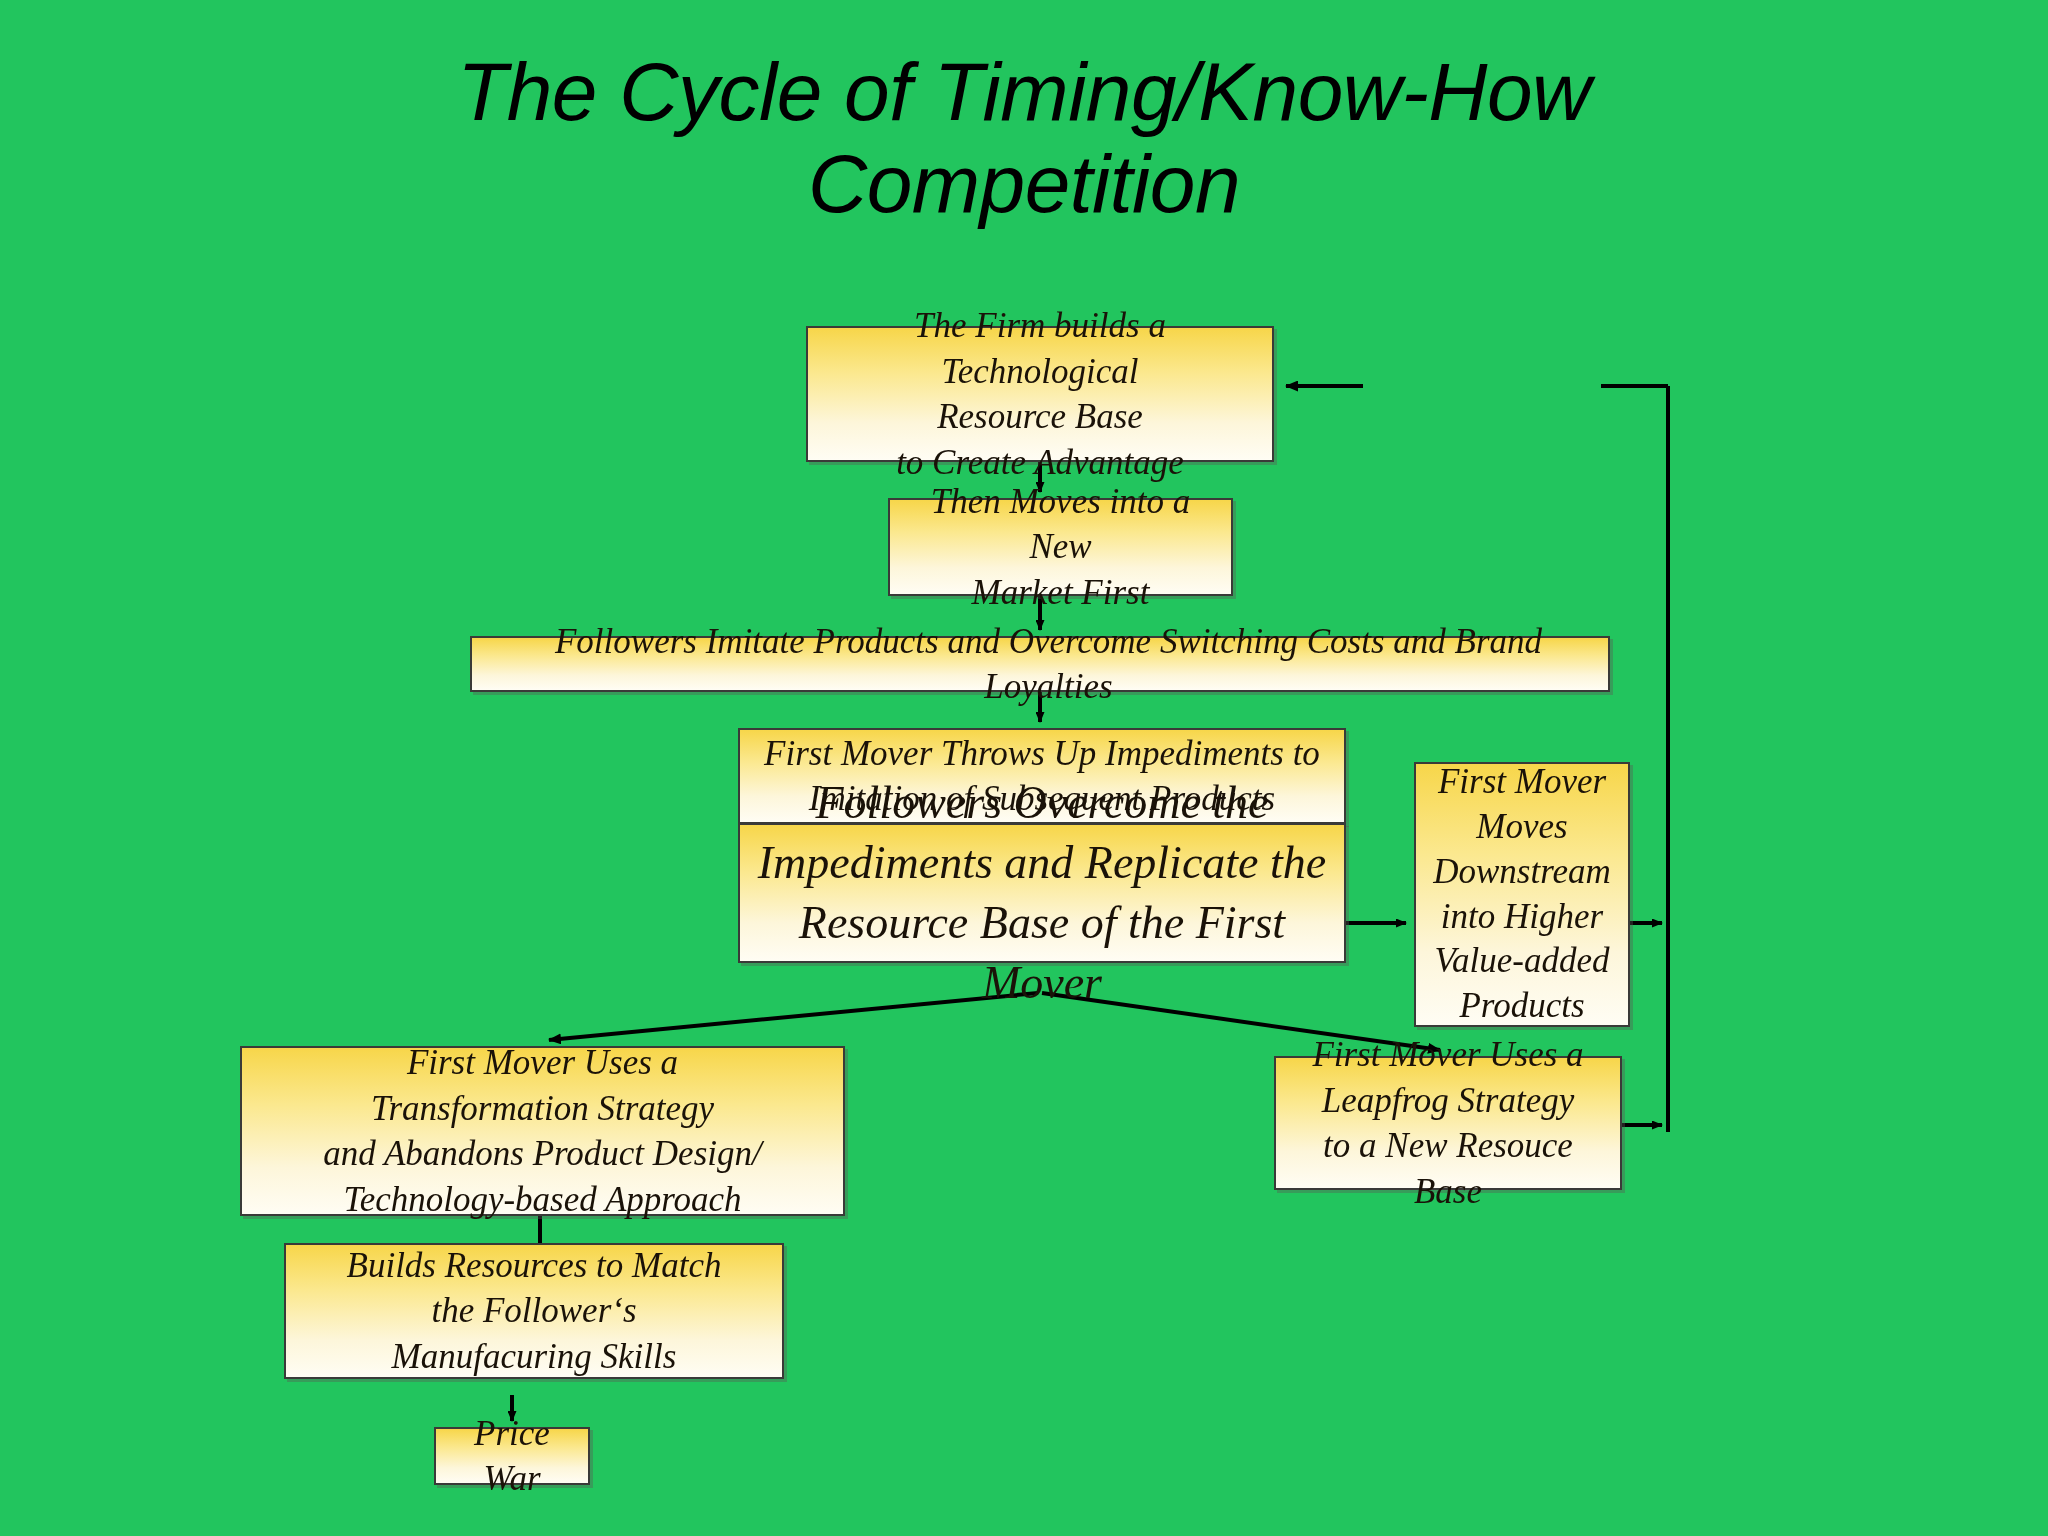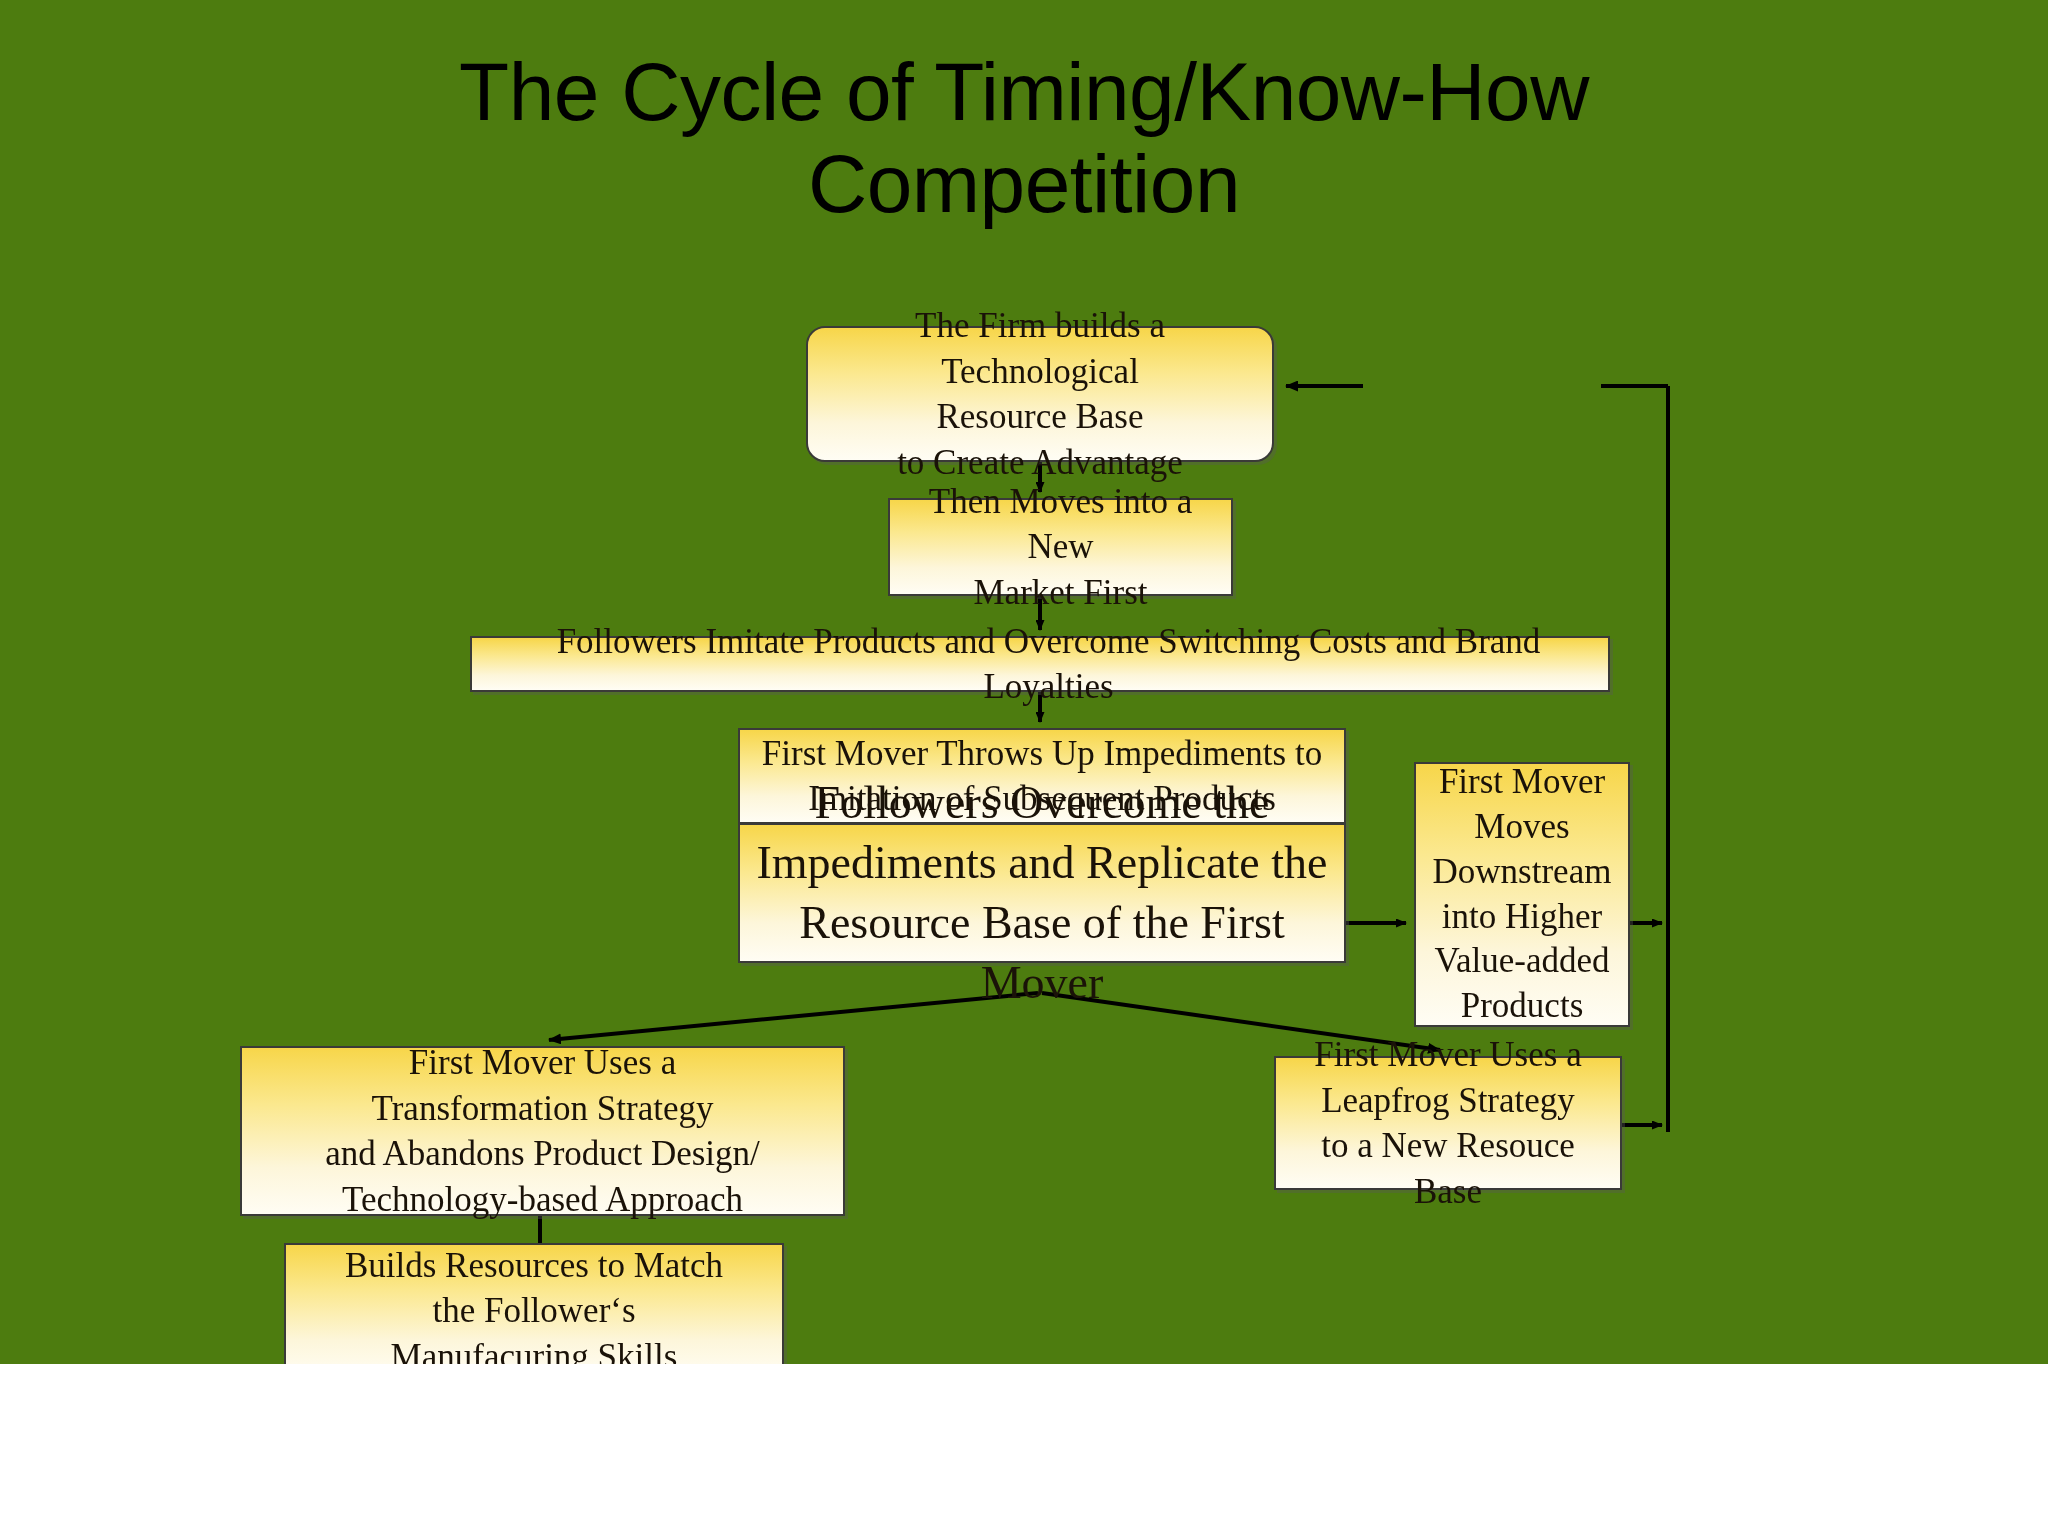--- a/index.html
+++ b/index.html
@@ -3,24 +3,25 @@
 <meta charset="utf-8">
 <style>
   html, body {
     margin: 0;
     padding: 0;
     background: #ffffff;
   }
   #stage {
     position: relative;
     width: 2048px;
-    height: 1364px;
-    background: #4d7c0f;
+    height: 1536px;
+    background: #22c55e;
     overflow: hidden;
     font-family: "Liberation Serif", "DejaVu Serif", serif;
+    font-style: italic;
   }
   
   #title {
     position: absolute;
     left: 0;
     top: 46px;
     width: 2048px;
     text-align: center;
     font-family: "Liberation Sans", "DejaVu Sans", sans-serif;
     font-size: 82px;
@@ -53,21 +54,21 @@
     white-space: pre-line;
     box-shadow: 3px 3px 0 rgba(90,90,85,0.38);
   }
   .node .txt {
     display: block;
     width: 100%;
     padding: 0 10px;
     box-sizing: border-box;
   }
   
-  #n-firm      { left: 806px;  top: 326px;  width: 468px; height: 136px;  font-size: 35px; line-height: 1.30; border-radius: 19px; }
+  #n-firm      { left: 806px;  top: 326px;  width: 468px; height: 136px;  font-size: 35px; line-height: 1.30; }
   #n-moves     { left: 868px;  top: 498px;  width: 345px; height: 98px;   font-size: 35px; line-height: 1.30; margin-left: 20px; }
   #n-followers { left: 470px;  top: 636px;  width: 1140px; height: 56px;  font-size: 35px; line-height: 1.30; padding-left: 17px; }
   #n-impede    { left: 738px;  top: 728px;  width: 608px; height: 96px;   font-size: 35px; line-height: 1.30; }
   #n-overcome  { left: 738px;  top: 823px;  width: 608px; height: 140px;  font-size: 46px; line-height: 1.30; }
   #n-down      { left: 1414px; top: 762px;  width: 216px; height: 265px;  font-size: 35px; line-height: 1.28; justify-content: flex-end; }
   #n-transform { left: 240px;  top: 1046px; width: 605px; height: 170px;  font-size: 35px; line-height: 1.30; }
   #n-leapfrog  { left: 1274px; top: 1056px; width: 348px; height: 134px;  font-size: 35px; line-height: 1.30; }
   #n-builds    { left: 284px;  top: 1243px; width: 500px; height: 136px;  font-size: 35px; line-height: 1.30; }
   #n-price     { left: 434px;  top: 1427px; width: 156px; height: 58px;   font-size: 35px; line-height: 1.30; }
   

